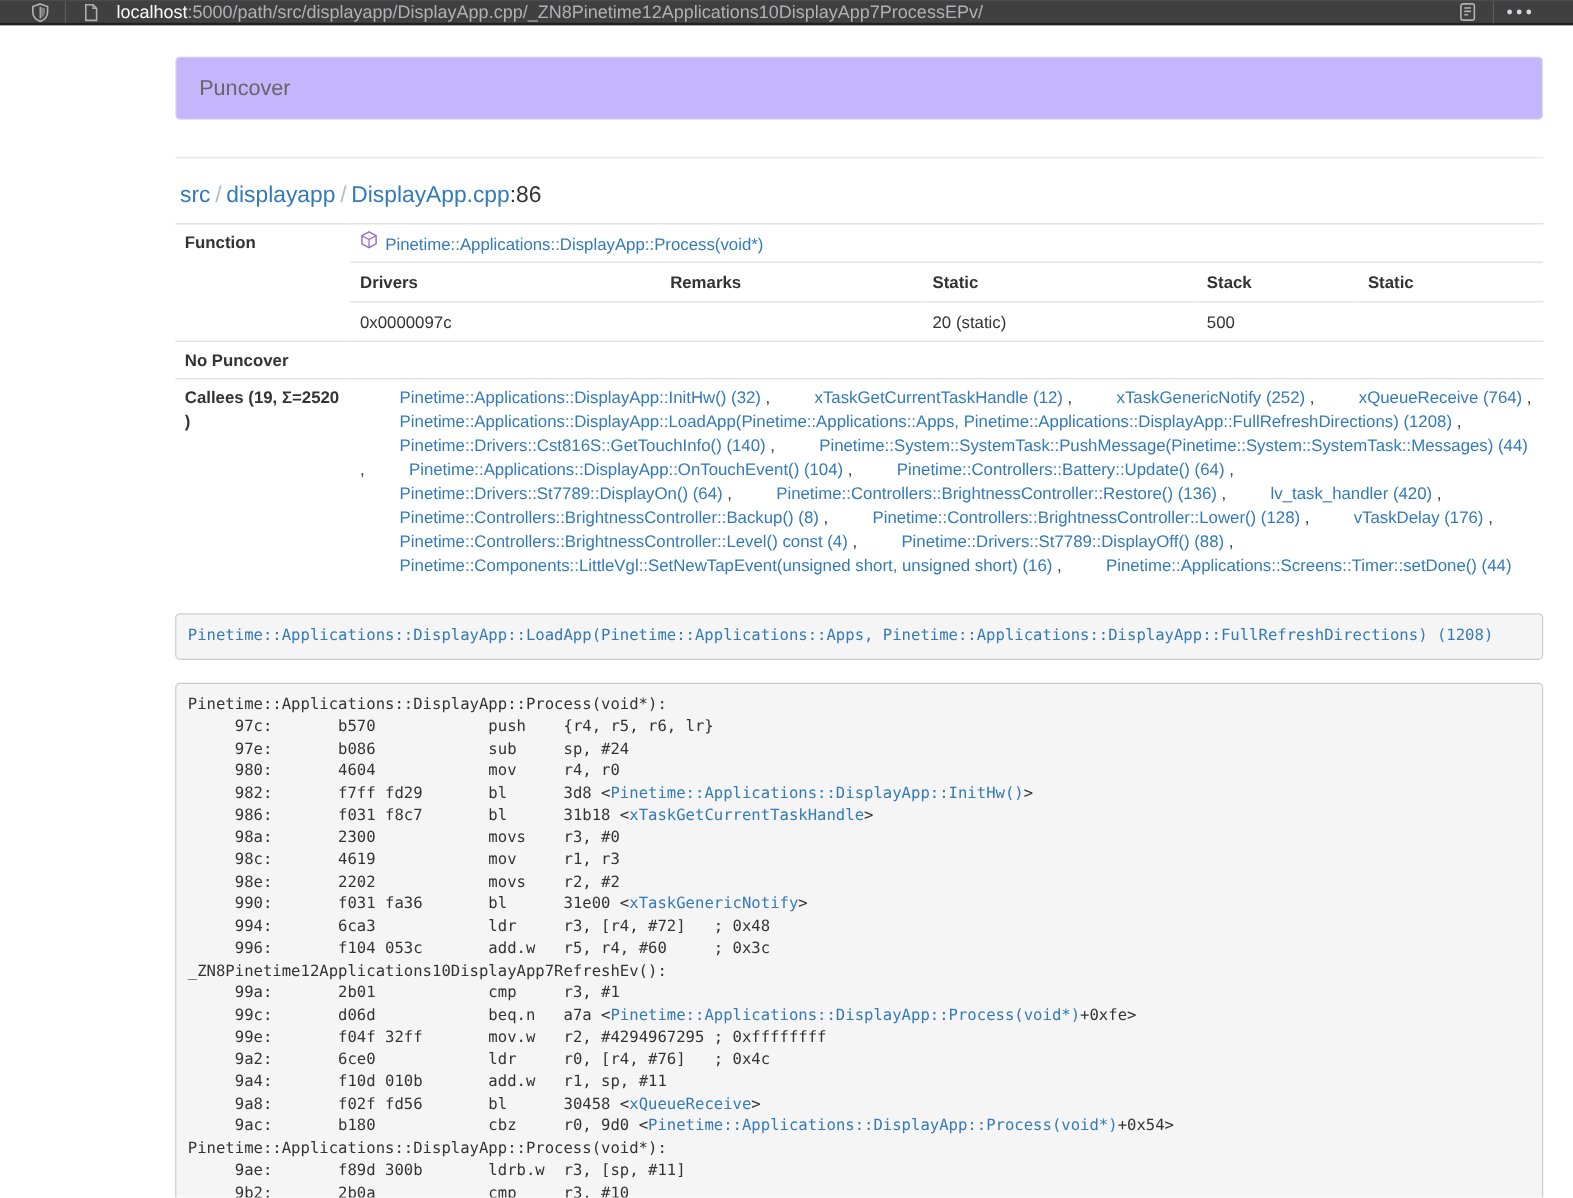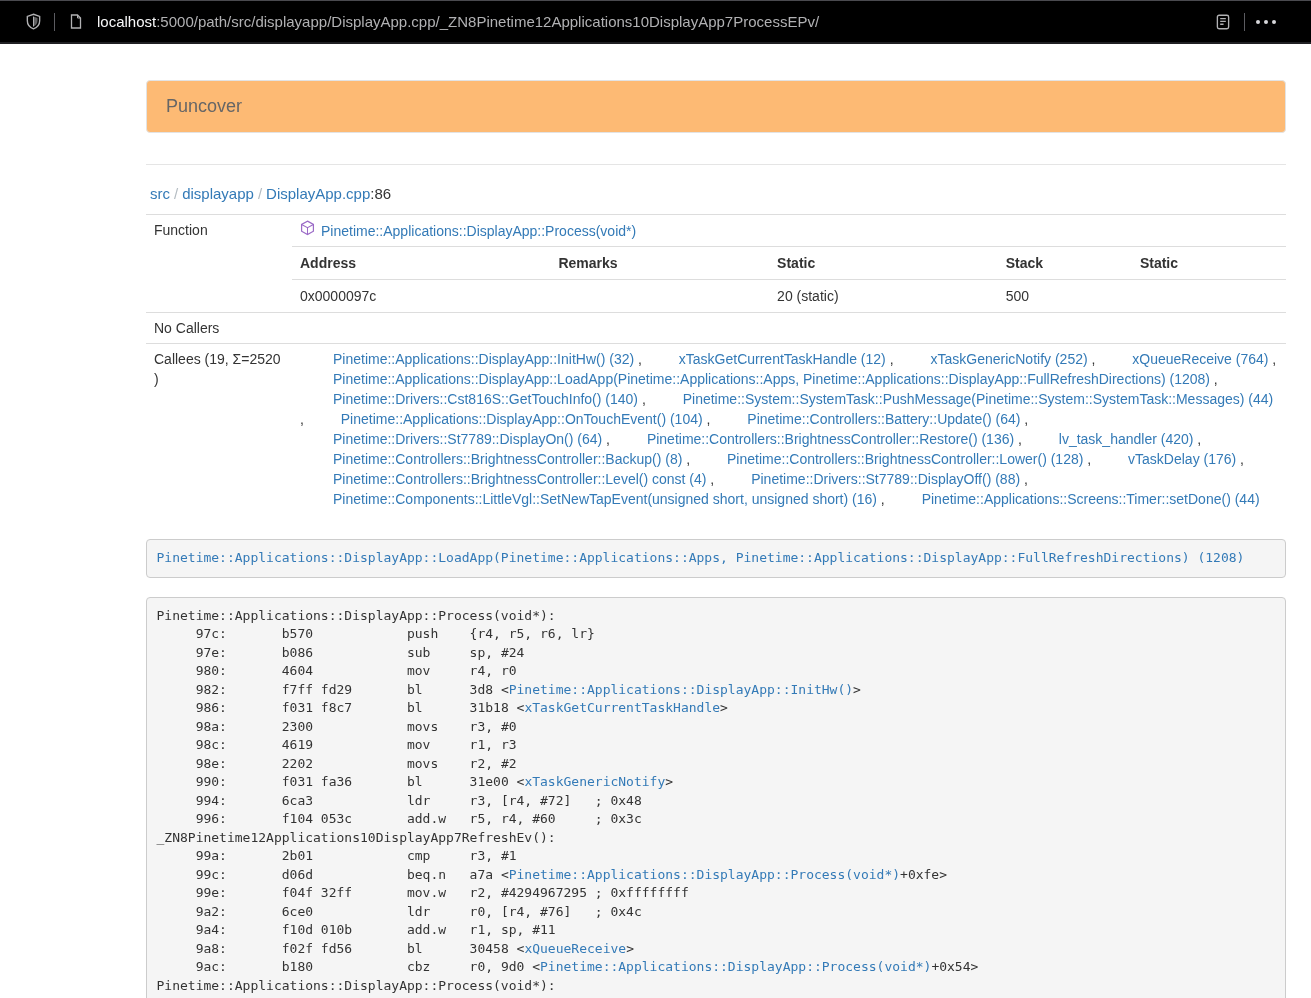--- a/index.html
+++ b/index.html
@@ -8,22 +8,22 @@
     margin: 0; padding: 0;
     width: 1311px; height: 998px;
     overflow: hidden;
     background: #ffffff;
     font-family: "Liberation Sans", sans-serif;
     color: #333;
   }
 
   
   .browser-bar {
-    height: 44px;
-    background: #000000;
+    height: 21px;
+    background: #404040;
     border-top: 1px solid #4a4a4f;
     border-bottom: 2px solid #202023;
     display: flex;
     align-items: center;
     padding: 0 32px 0 20px;
   }
   .bar-icon-btn {
     display: flex; align-items: center; justify-content: center;
     width: 26px; height: 26px; flex: 0 0 auto;
   }
@@ -43,58 +43,58 @@
   .dots { display: flex; gap: 4px; padding: 0 4px; }
   .dots i { width: 4px; height: 4px; border-radius: 50%; background: #d7d7db; display: block; }
 
   
   .container {
     margin-left: 146px;
     width: 1140px;
   }
 
   .well {
-    margin-top: 36px;
-    background: #fdba74;
+    margin-top: 26px;
+    background: #c4b5fd;
     border: 1px solid #e3e3e3;
     border-radius: 4px;
     padding: 15px 19px;
     font-size: 18px;
     color: #666;
   }
 
   hr.rule {
     border: none;
     border-top: 1px solid #e5e5e5;
     margin: 31px 0 0 0;
   }
 
   .breadcrumb {
     margin: 20px 0 12px 4px;
-    font-size: 15px;
+    font-size: 19px;
   }
   .breadcrumb a { color: #337ab7; text-decoration: none; }
   .breadcrumb .crumb-sep { color: #b4bcc2; padding: 0 4px; }
   .breadcrumb .line-no { color: #333; }
 
   
   table.fn-table {
     width: 100%;
     border-collapse: collapse;
     font-size: 14px;
     line-height: 20px;
   }
   table.fn-table > tbody > tr > td {
     border-top: 1px solid #ddd;
     padding: 5px 8px;
     vertical-align: top;
     text-align: left;
   }
   table.fn-table td.label-cell {
-    font-weight: normal;
+    font-weight: bold;
     width: 146px;
   }
   table.fn-table td.inner-cell { padding: 0; }
 
   table.inner-table {
     width: 100%;
     border-collapse: collapse;
   }
   table.inner-table th, table.inner-table td {
     padding: 6px 8px;
@@ -197,39 +197,39 @@
             </span>
             <a class="lnk">Pinetime::Applications::DisplayApp::Process(void*)</a>
           </span>
         </td>
       </tr>
       <tr>
         <td class="inner-cell">
           <table class="inner-table">
             <tbody>
               <tr>
-                <th class="col-address">Address</th>
+                <th class="col-address">Drivers</th>
                 <th class="col-remarks">Remarks</th>
                 <th class="col-stack">Static</th>
                 <th class="col-code">Stack</th>
                 <th class="col-static">Static</th>
               </tr>
               <tr>
                 <td>0x0000097c</td>
                 <td></td>
                 <td>20 (static)</td>
                 <td>500</td>
                 <td></td>
               </tr>
             </tbody>
           </table>
         </td>
       </tr>
       <tr>
-        <td class="label-cell">No Callers</td>
+        <td class="label-cell">No Puncover</td>
         <td></td>
       </tr>
       <tr>
         <td class="label-cell">Callees (19, Σ=2520 )</td>
         <td class="callees-cell"><a>Pinetime::Applications::DisplayApp::InitHw() (32)</a> , <a>xTaskGetCurrentTaskHandle (12)</a> , <a>xTaskGenericNotify (252)</a> , <a>xQueueReceive (764)</a> , <a>Pinetime::Applications::DisplayApp::LoadApp(Pinetime::Applications::Apps, Pinetime::Applications::DisplayApp::FullRefreshDirections) (1208)</a> , <a>Pinetime::Drivers::Cst816S::GetTouchInfo() (140)</a> , <a>Pinetime::System::SystemTask::PushMessage(Pinetime::System::SystemTask::Messages) (44)</a> , <a>Pinetime::Applications::DisplayApp::OnTouchEvent() (104)</a> , <a>Pinetime::Controllers::Battery::Update() (64)</a> , <a>Pinetime::Drivers::St7789::DisplayOn() (64)</a> , <a>Pinetime::Controllers::BrightnessController::Restore() (136)</a> , <a>lv_task_handler (420)</a> , <a>Pinetime::Controllers::BrightnessController::Backup() (8)</a> , <a>Pinetime::Controllers::BrightnessController::Lower() (128)</a> , <a>vTaskDelay (176)</a> , <a>Pinetime::Controllers::BrightnessController::Level() const (4)</a> , <a>Pinetime::Drivers::St7789::DisplayOff() (88)</a> , <a>Pinetime::Components::LittleVgl::SetNewTapEvent(unsigned short, unsigned short) (16)</a> , <a>Pinetime::Applications::Screens::Timer::setDone() (44)</a></td>
       </tr>
     </tbody>
   </table>
 
   <pre class="code-box snippet-box"><a>Pinetime::Applications::DisplayApp::LoadApp(Pinetime::Applications::Apps, Pinetime::Applications::DisplayApp::FullRefreshDirections) (1208)</a></pre>

